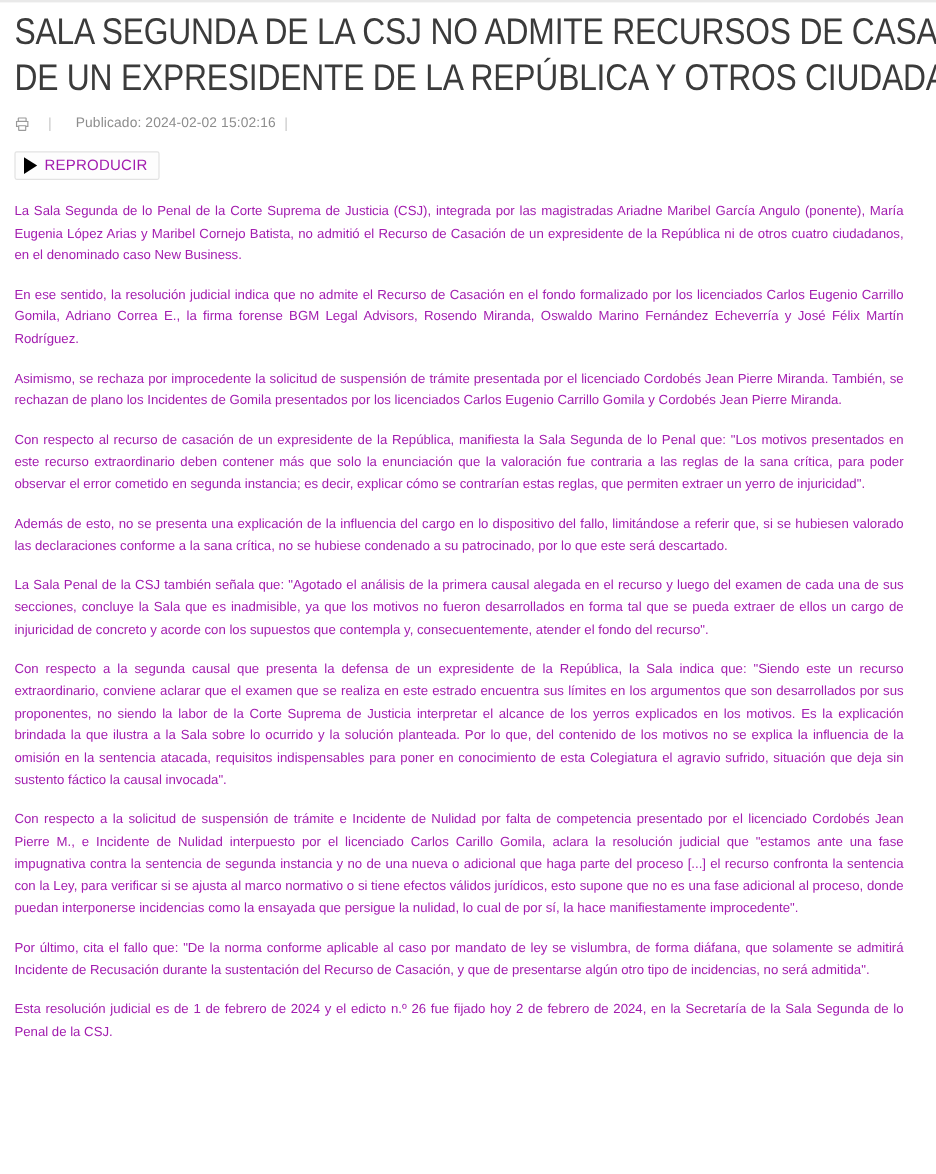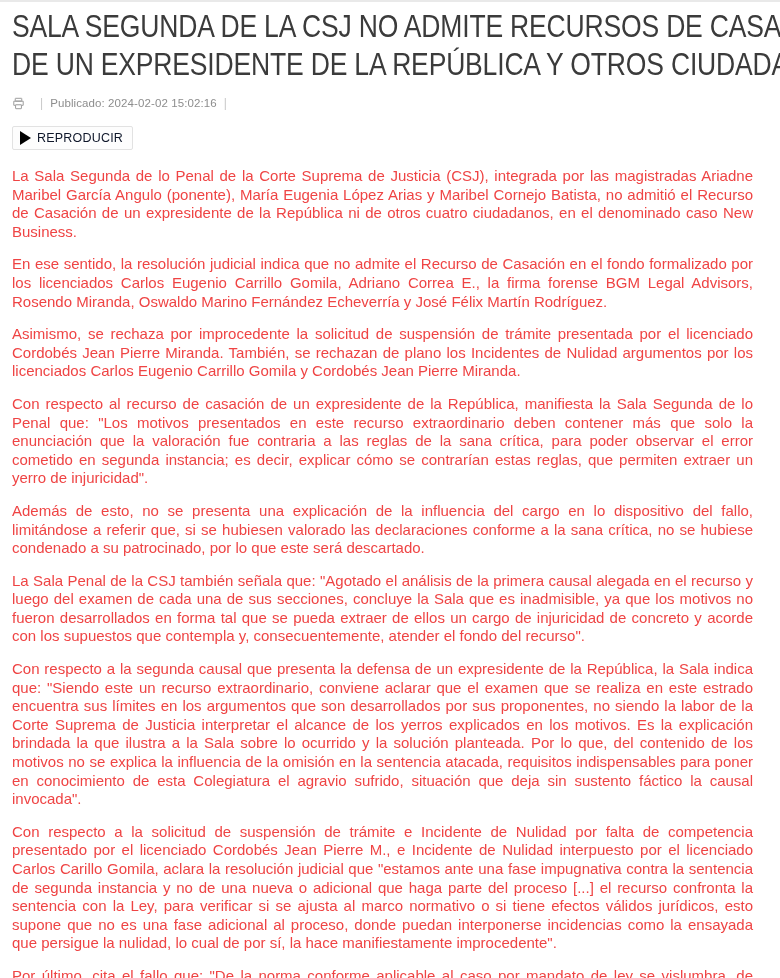--- a/index.html
+++ b/index.html
@@ -63,35 +63,36 @@
     color: #c9c9c9;
     margin: 0 7px;
     font-size: 12px;
     line-height: 1;
   }
   .meta-text {
     color: #8d8d8d;
     font-size: 11.5px;
     white-space: nowrap;
     letter-spacing: 0.1px;
+    margin-left: 13px;
   }
 
   
   .play-button {
     margin-top: 14px;
     display: inline-flex;
     align-items: center;
     gap: 6px;
     border: 1px solid #e2e2e2;
     background: #fdfdfd;
     border-radius: 2px;
     padding: 4px 9px 4px 7px;
     cursor: pointer;
     font-size: 12.5px;
-    color: #0f172a;
+    color: #a21caf;
     line-height: 1;
     font-family: "Liberation Sans", sans-serif;
   }
   .play-triangle {
     width: 0;
     height: 0;
     border-left: 11px solid #000000;
     border-top: 7px solid transparent;
     border-bottom: 7px solid transparent;
     display: inline-block;
@@ -99,24 +100,24 @@
   }
   .play-label { letter-spacing: 0.2px; }
 
   
   .article-body {
     margin-top: 17px;
     width: 757px;
   }
   .article-body p {
     margin: 0 16px 14px 0;
-    font-size: 15px;
+    font-size: 11px;
     line-height: 18.6px;
     text-align: justify;
-    color: #ef4444;
+    color: #a21caf;
     font-family: "Liberation Sans", sans-serif;
   }
   .article-body p:last-child { margin-bottom: 0; }
 </style>
 </head>
 <body>
 
 <div class="page">
 
   <h1 class="article-title">
@@ -138,21 +139,21 @@
   </div>
 
   <div class="play-button">
     <span class="play-triangle"></span>
     <span class="play-label">REPRODUCIR</span>
   </div>
 
   <div class="article-body">
     <p>La Sala Segunda de lo Penal de la Corte Suprema de Justicia (CSJ), integrada por las magistradas Ariadne Maribel García Angulo (ponente), María Eugenia López Arias y Maribel Cornejo Batista, no admitió el Recurso de Casación de un expresidente de la República ni de otros cuatro ciudadanos, en el denominado caso New Business.</p>
     <p>En ese sentido, la resolución judicial indica que no admite el Recurso de Casación en el fondo formalizado por los licenciados Carlos Eugenio Carrillo Gomila, Adriano Correa E., la firma forense BGM Legal Advisors, Rosendo Miranda, Oswaldo Marino Fernández Echeverría y José Félix Martín Rodríguez.</p>
-    <p>Asimismo, se rechaza por improcedente la solicitud de suspensión de trámite presentada por el licenciado Cordobés Jean Pierre Miranda. También, se rechazan de plano los Incidentes de Nulidad argumentos por los licenciados Carlos Eugenio Carrillo Gomila y Cordobés Jean Pierre Miranda.</p>
+    <p>Asimismo, se rechaza por improcedente la solicitud de suspensión de trámite presentada por el licenciado Cordobés Jean Pierre Miranda. También, se rechazan de plano los Incidentes de Gomila presentados por los licenciados Carlos Eugenio Carrillo Gomila y Cordobés Jean Pierre Miranda.</p>
     <p>Con respecto al recurso de casación de un expresidente de la República, manifiesta la Sala Segunda de lo Penal que: "Los motivos presentados en este recurso extraordinario deben contener más que solo la enunciación que la valoración fue contraria a las reglas de la sana crítica, para poder observar el error cometido en segunda instancia; es decir, explicar cómo se contrarían estas reglas, que permiten extraer un yerro de injuricidad".</p>
     <p>Además de esto, no se presenta una explicación de la influencia del cargo en lo dispositivo del fallo, limitándose a referir que, si se hubiesen valorado las declaraciones conforme a la sana crítica, no se hubiese condenado a su patrocinado, por lo que este será descartado.</p>
     <p>La Sala Penal de la CSJ también señala que: "Agotado el análisis de la primera causal alegada en el recurso y luego del examen de cada una de sus secciones, concluye la Sala que es inadmisible, ya que los motivos no fueron desarrollados en forma tal que se pueda extraer de ellos un cargo de injuricidad de concreto y acorde con los supuestos que contempla y, consecuentemente, atender el fondo del recurso".</p>
     <p>Con respecto a la segunda causal que presenta la defensa de un expresidente de la República, la Sala indica que: "Siendo este un recurso extraordinario, conviene aclarar que el examen que se realiza en este estrado encuentra sus límites en los argumentos que son desarrollados por sus proponentes, no siendo la labor de la Corte Suprema de Justicia interpretar el alcance de los yerros explicados en los motivos. Es la explicación brindada la que ilustra a la Sala sobre lo ocurrido y la solución planteada. Por lo que, del contenido de los motivos no se explica la influencia de la omisión en la sentencia atacada, requisitos indispensables para poner en conocimiento de esta Colegiatura el agravio sufrido, situación que deja sin sustento fáctico la causal invocada".</p>
     <p>Con respecto a la solicitud de suspensión de trámite e Incidente de Nulidad por falta de competencia presentado por el licenciado Cordobés Jean Pierre M., e Incidente de Nulidad interpuesto por el licenciado Carlos Carillo Gomila, aclara la resolución judicial que "estamos ante una fase impugnativa contra la sentencia de segunda instancia y no de una nueva o adicional que haga parte del proceso [...] el recurso confronta la sentencia con la Ley, para verificar si se ajusta al marco normativo o si tiene efectos válidos jurídicos, esto supone que no es una fase adicional al proceso, donde puedan interponerse incidencias como la ensayada que persigue la nulidad, lo cual de por sí, la hace manifiestamente improcedente".</p>
     <p>Por último, cita el fallo que: "De la norma conforme aplicable al caso por mandato de ley se vislumbra, de forma diáfana, que solamente se admitirá Incidente de Recusación durante la sustentación del Recurso de Casación, y que de presentarse algún otro tipo de incidencias, no será admitida".</p>
     <p>Esta resolución judicial es de 1 de febrero de 2024 y el edicto n.º 26 fue fijado hoy 2 de febrero de 2024, en la Secretaría de la Sala Segunda de lo Penal de la CSJ.</p>
   </div>
 
 </div>

